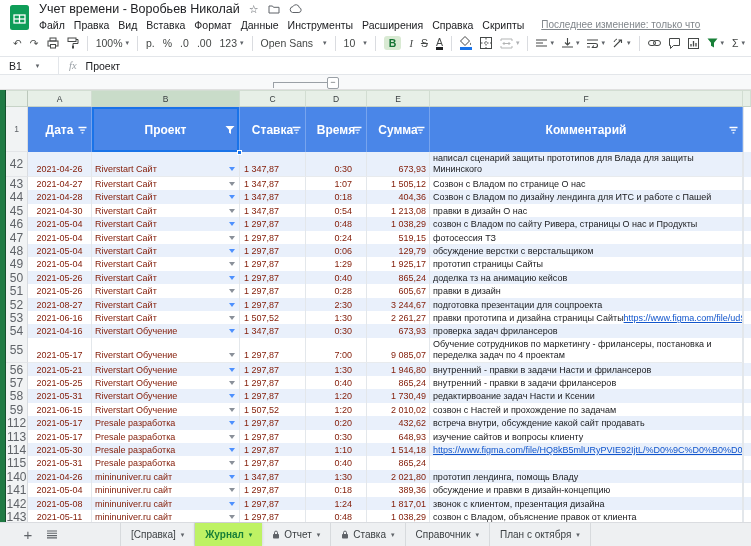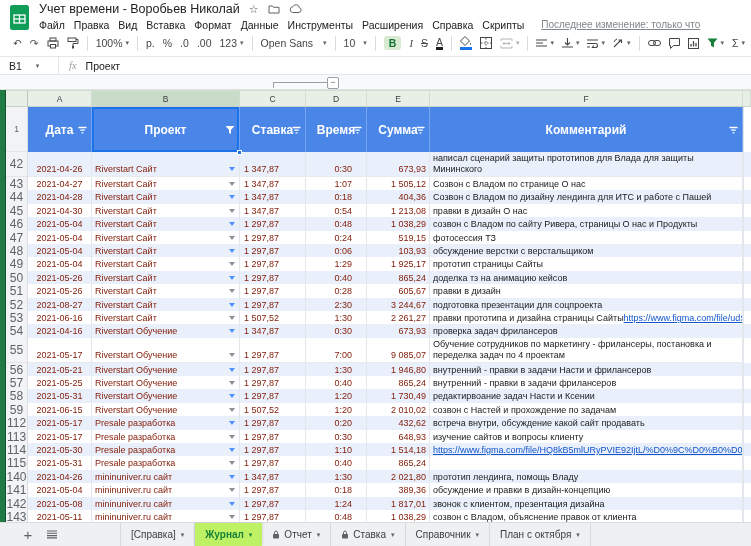--- a/index.html
+++ b/index.html
@@ -435,21 +435,21 @@
         </div>
         <div class="r band">
           <div class="gut">48</div>
           <div class="c date">2021-05-04</div>
           <div class="c proj">
             <span>Riverstart Сайт</span>
             <i class="tri"></i>
           </div>
           <div class="c rate">1 297,87</div>
           <div class="c time">0:06</div>
-          <div class="c sum">103,93</div>
+          <div class="c sum">129,79</div>
           <div class="c comm">
             <span>обсуждение верстки с верстальщиком</span>
           </div>
           <div class="c pad"></div>
         </div>
         <div class="r">
           <div class="gut">49</div>
           <div class="c date">2021-05-04</div>
           <div class="c proj">
             <span>Riverstart Сайт</span>

